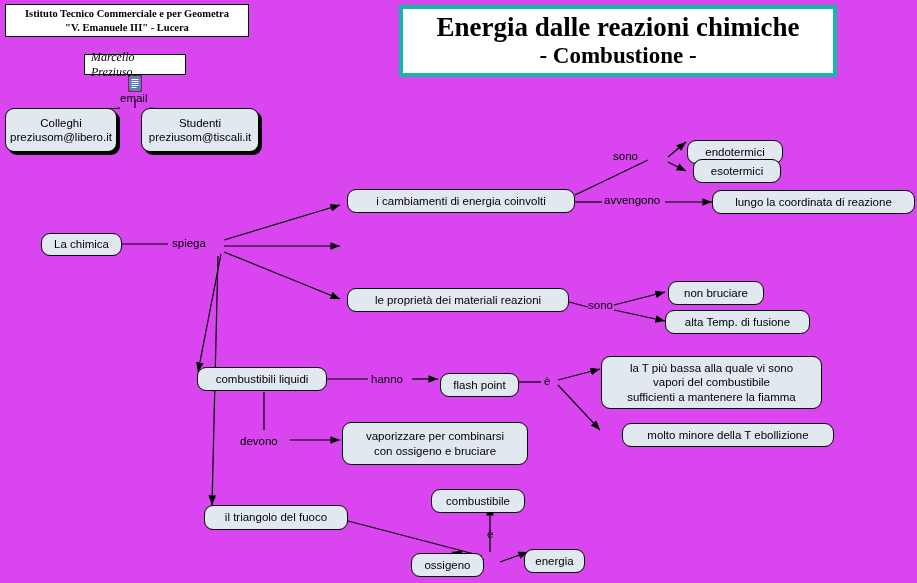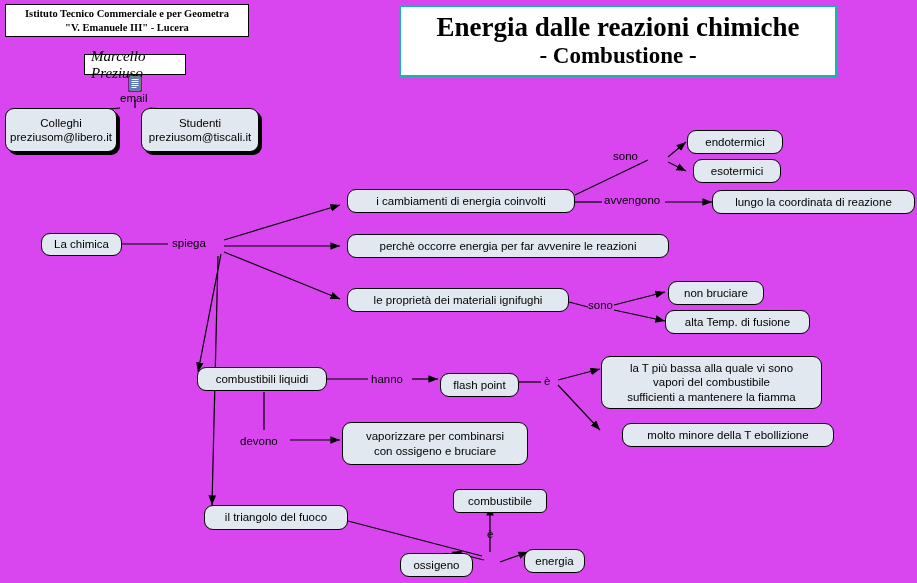--- a/index.html
+++ b/index.html
@@ -41,21 +41,21 @@
   }
   .node.rounded {
     border-radius: 9px;
   }
   .node.shadow {
     box-shadow: 3px 3px 0 0 #000000;
   }
   .title-box {
     position: absolute;
     box-sizing: border-box;
-    border: 2px solid #14b8a6;
+    border: 4px solid #14b8a6;
     background: #ffffff;
     display: flex;
     flex-direction: column;
     align-items: center;
     justify-content: center;
     text-align: center;
   }
   .title-main {
     font-family: "Liberation Serif", serif;
     font-weight: bold;
@@ -89,21 +89,21 @@
   .author-box {
     position: absolute;
     box-sizing: border-box;
     border: 1px solid #000000;
     background: #ffffff;
     display: flex;
     align-items: center;
     justify-content: center;
     font-family: "Liberation Serif", serif;
     font-style: italic;
-    font-size: 15px;
+    font-size: 12px;
     color: #000000;
     padding: 2px 6px;
   }
   .doc-icon {
     position: absolute;
     width: 18px;
     height: 18px;
   }
   .edge-label {
     position: absolute;
@@ -210,38 +210,35 @@
   </div>
 
   <div class="node rounded" style="left:41px; top:233px; width:81px; height:23px;">
     <span>La chimica</span>
   </div>
 
   <div class="node rounded" style="left:347px; top:189px; width:228px; height:24px;">
     <span>i cambiamenti di energia coinvolti</span>
   </div>
 
-  <div class="node rounded" style="left:687px; top:130px; width:96px; height:24px;">
+  <div class="node rounded" style="left:687px; top:140px; width:96px; height:24px;">
     <span>endotermici</span>
   </div>
 
   <div class="node rounded" style="left:693px; top:159px; width:88px; height:24px;">
     <span>esotermici</span>
   </div>
 
   <div class="node rounded" style="left:712px; top:190px; width:203px; height:24px;">
     <span>lungo la coordinata di reazione</span>
   </div>
 
-  <div class="node rounded" style="left:347px; top:234px; width:322px; height:24px;">
-    <span>perchè occorre energia per far avvenire le reazioni</span>
-  </div>
 
   <div class="node rounded" style="left:347px; top:288px; width:222px; height:24px;">
-    <span>le proprietà dei materiali ignifughi</span>
+    <span>le proprietà dei materiali reazioni</span>
   </div>
 
   <div class="node rounded" style="left:668px; top:281px; width:96px; height:24px;">
     <span>non bruciare</span>
   </div>
 
   <div class="node rounded" style="left:665px; top:310px; width:145px; height:24px;">
     <span>alta Temp. di fusione</span>
   </div>
 
@@ -265,25 +262,25 @@
 
   <div class="node rounded multiline" style="left:342px; top:422px; width:186px; height:43px;">
     <div>vaporizzare per combinarsi</div>
     <div>con ossigeno e  bruciare</div>
   </div>
 
   <div class="node rounded" style="left:204px; top:505px; width:144px; height:25px;">
     <span>il triangolo del fuoco</span>
   </div>
 
-  <div class="node rounded" style="left:453px; top:489px; width:94px; height:24px;border-radius:6px;">
+  <div class="node rounded" style="left:431px; top:489px; width:94px; height:24px;">
     <span>combustibile</span>
   </div>
 
-  <div class="node rounded" style="left:400px; top:553px; width:73px; height:24px;">
+  <div class="node rounded" style="left:411px; top:553px; width:73px; height:24px;">
     <span>ossigeno</span>
   </div>
 
   <div class="node rounded" style="left:524px; top:549px; width:61px; height:24px;">
     <span>energia</span>
   </div>
 
   <div class="edge-label" style="left:172px; top:237px;">spiega</div>
   <div class="edge-label" style="left:613px; top:150px;">sono</div>
   <div class="edge-label" style="left:604px; top:194px;">avvengono</div>

